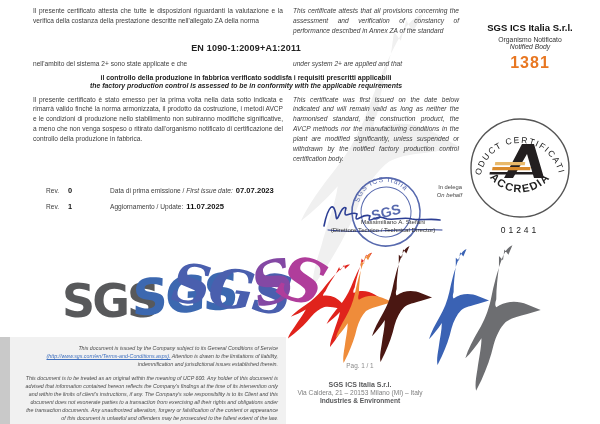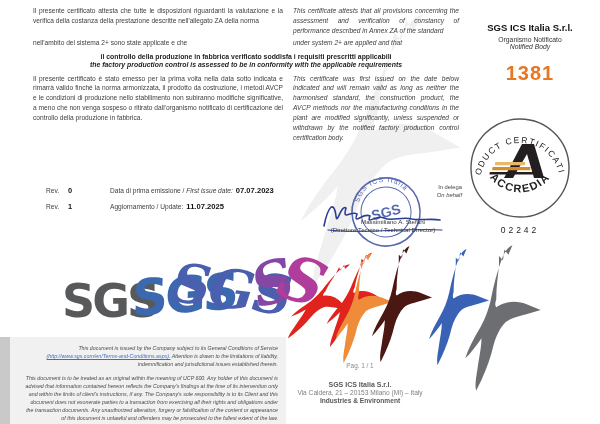--- a/index.html
+++ b/index.html
@@ -22,21 +22,21 @@
   .revlabel{width:22px;}
   .revnum{font-weight:bold;font-size:7.4px;width:42px;color:#111;}
   .revdate{font-weight:bold;font-size:7.6px;color:#111;margin-left:3px;}
   .revit{color:#3d3d3d;}
   .reven{font-style:italic;}
   
   .nb{position:absolute;left:460px;top:22px;width:140px;text-align:center;}
   .nb-company{font-weight:bold;font-size:9.5px;color:#111;}
   .nb-it{font-size:6.8px;margin-top:3px;color:#333;}
   .nb-en{font-size:6.8px;font-style:italic;color:#333;}
-  .nb-num{font-size:20px;font-weight:bold;margin-top:12px;letter-spacing:1px;}
+  .nb-num{font-size:16px;font-weight:bold;margin-top:4px;letter-spacing:1px;}
   
   .accredia{position:absolute;left:468px;top:116px;width:104px;text-align:center;}
   .accredia-num{font-size:8.5px;letter-spacing:3px;color:#222;margin-top:1px;}
   
   .sig{position:absolute;left:298px;top:176px;width:170px;}
   .delega{position:absolute;right:6px;top:8px;font-size:5.8px;text-align:right;color:#444;line-height:1.3;}
   .delega .en{font-style:italic;}
   .sig-scribble{position:absolute;left:20px;top:16px;}
   .stamp{position:absolute;left:48px;top:-4px;opacity:.85;transform:rotate(-14deg);}
   .sig-name{position:absolute;left:30px;top:42px;width:130px;text-align:center;font-size:6.2px;color:#333;}
@@ -77,20 +77,21 @@
 
   <svg class="watermark" width="170" height="290" viewBox="0 0 60 110">
     <use href="#bird-sym" fill="#f0f0f0"></use>
   </svg>
 
   <div class="topblock">
     <div class="cols">
       <div class="para it">Il presente certificato attesta che tutte le disposizioni riguardanti la valutazione e la verifica della costanza della prestazione descritte nell'allegato ZA della norma</div>
       <div class="para en">This certificate attests that all provisions concerning the assessment and verification of constancy of performance described in Annex ZA of the standard</div>
     </div>
+    <div class="standard">EN 1090-1:2009+A1:2011</div>
     <div class="cols linepair">
       <div class="para it">nell'ambito del sistema 2+ sono state applicate e che</div>
       <div class="para en">under system 2+ are applied and that</div>
     </div>
     <div class="boldline">il controllo della produzione in fabbrica verificato soddisfa i requisiti prescritti applicabili</div>
     <div class="boldline en">the factory production control is assessed to be in conformity with the applicable requirements</div>
     <div class="cols">
       <div class="para it">Il presente certificato è stato emesso per la prima volta nella data sotto indicata e rimarrà valido finché la norma armonizzata, il prodotto da costruzione, i metodi AVCP e le condizioni di produzione nello stabilimento non subiranno modifiche significative, a meno che non venga sospeso o ritirato dall'organismo notificato di certificazione del controllo della produzione in fabbrica.</div>
       <div class="para en">This certificate was first issued on the date below indicated and will remain valid as long as neither the harmonised standard, the construction product, the AVCP methods nor the manufacturing conditions in the plant are modified significantly, unless suspended or withdrawn by the notified factory production control certification body.</div>
     </div>
@@ -133,21 +134,21 @@
       <text font-size="11" font-weight="bold" font-family="Liberation Sans, sans-serif" fill="#222" letter-spacing="1.5">
         <textPath href="#arcBot" startOffset="50%" text-anchor="middle">ACCREDIA</textPath>
       </text>
       <g transform="translate(0,-2)">
         <path d="M54 30 L66 30 L76 64 L66 64 L59 40 L45 64 L36 64 Z" fill="#231f20"></path>
         <rect x="34" y="48" width="30" height="3.2" fill="#e9b96a" transform="skewX(-8)"></rect>
         <rect x="32" y="53" width="38" height="3.2" fill="#d98a2b" transform="skewX(-8)"></rect>
         <rect x="30" y="58" width="44" height="2.6" fill="#231f20" transform="skewX(-8)"></rect>
       </g>
     </svg>
-    <div class="accredia-num">02242</div>
+    <div class="accredia-num">01241</div>
   </div>
 
   <div class="sig">
     <div class="delega">
       <div>In delega</div>
       <div class="en">On behalf</div>
     </div>
     <svg class="stamp" width="80" height="80" viewBox="0 0 80 80">
       <circle cx="40" cy="40" r="34" fill="none" stroke="#3a4fa0" stroke-width="1.6"></circle>
       <circle cx="40" cy="40" r="25" fill="none" stroke="#3a4fa0" stroke-width="1"></circle>

